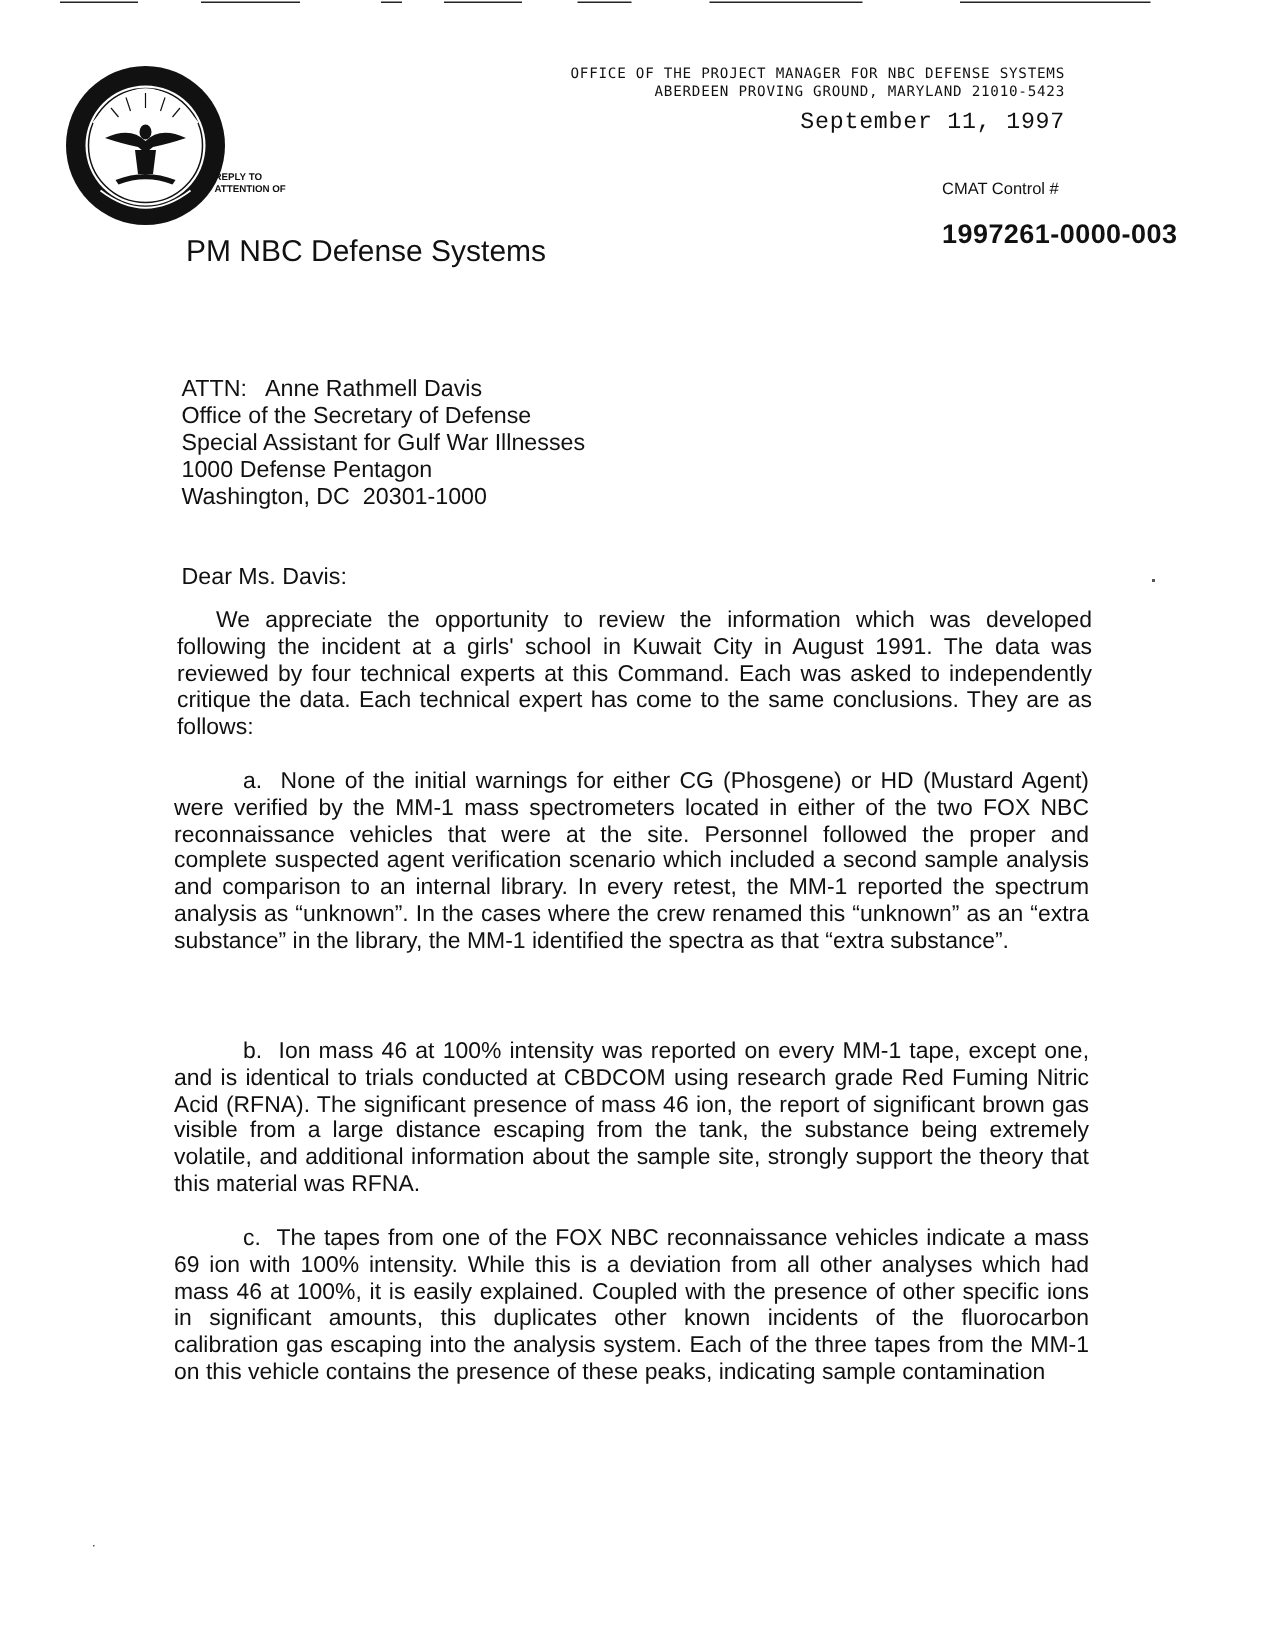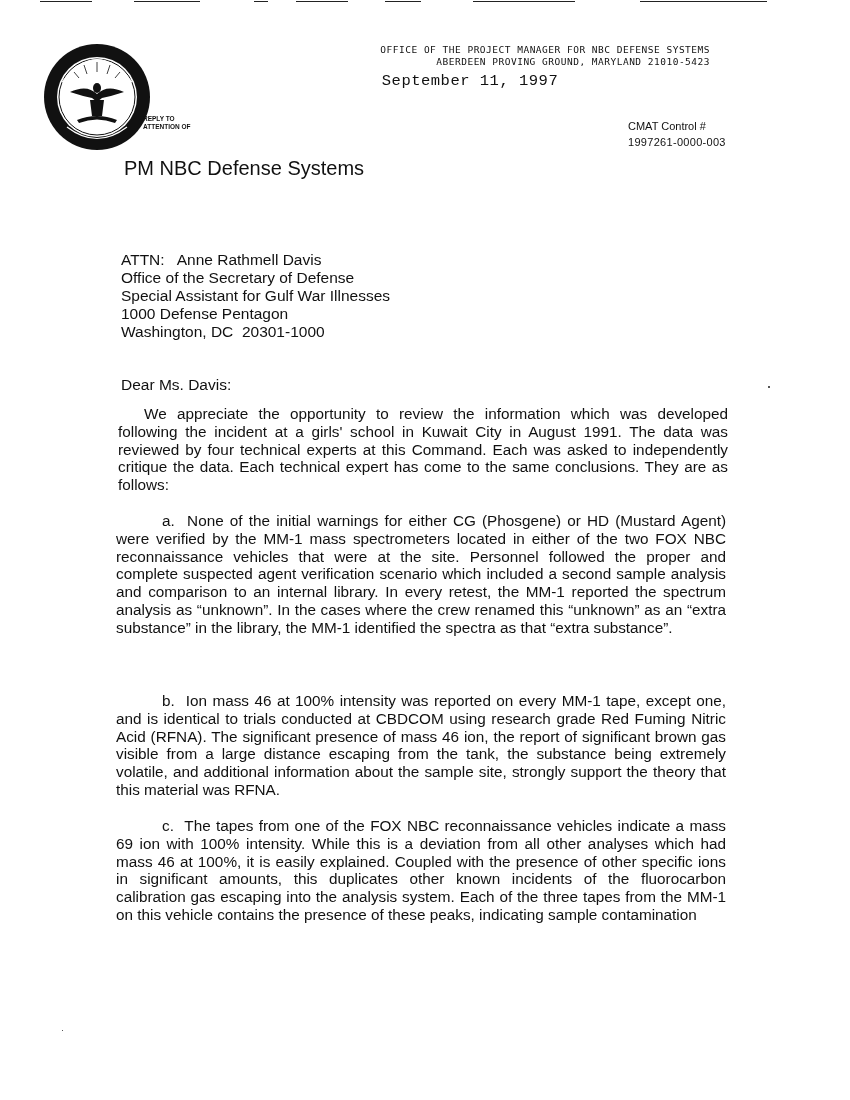--- a/index.html
+++ b/index.html
@@ -2,25 +2,25 @@
 <html><head>
 <meta charset="utf-8">
 <style>
   html, body { margin: 0; padding: 0; background: #fff; }
   body { width: 850px; height: 1100px; position: relative; overflow: hidden; color: #111; font-family: "Liberation Sans", sans-serif; }
   .scanline { position: absolute; top: 1px; height: 1px; background: #222; }
   .seal { position: absolute; left: 42px; top: 42px; width: 110px; height: 110px; }
   .letterhead { position: absolute; left: 230px; top: 44px; width: 480px; text-align: center; }
   .lh-title { font-family: "DejaVu Sans", sans-serif; font-weight: bold; font-size: 12.5px; letter-spacing: 1.5px; }
   .lh-line { font-family: "DejaVu Sans Mono", monospace; font-size: 9.5px; letter-spacing: 0.5px; line-height: 12px; text-align: right; }
-  .lh-date { font-family: "Liberation Mono", monospace; font-size: 15.5px; margin-top: 4px; letter-spacing: 0.5px; }
+  .lh-date { font-family: "Liberation Mono", monospace; font-size: 15.5px; margin-top: 4px; letter-spacing: 0.5px; text-align: right; }
   .reply { position: absolute; left: 143px; top: 115px; font-family: Liberation Sans, sans-serif; font-weight: bold; font-size: 6.5px; line-height: 8px; }
   .cmat { position: absolute; left: 628px; top: 120px; }
   .cmat-label { font-size: 11px; }
-  .cmat-num { font-size: 11px; font-weight: normal; margin-top: 4px; letter-spacing: 0.3px; }
+  .cmat-num { font-size: 18px; font-weight: bold; margin-top: 14px; letter-spacing: 0.3px; }
   .sender { position: absolute; left: 124px; top: 157px; font-size: 20px; }
   .address { position: absolute; left: 121px; top: 251px; font-size: 15.5px; line-height: 18px; }
   .salutation { position: absolute; left: 121px; top: 376px; font-size: 15.5px; }
   .para { position: absolute; left: 116px; width: 610px; font-size: 15.3px; line-height: 17.8px; text-align: justify; text-align-last: left; }
   .indent1 { text-indent: 26px; }
   .indent2 { text-indent: 46px; }
   .speck { position: absolute; width: 2px; height: 2px; background: #555; }
 </style>
 </head>
 <body>

